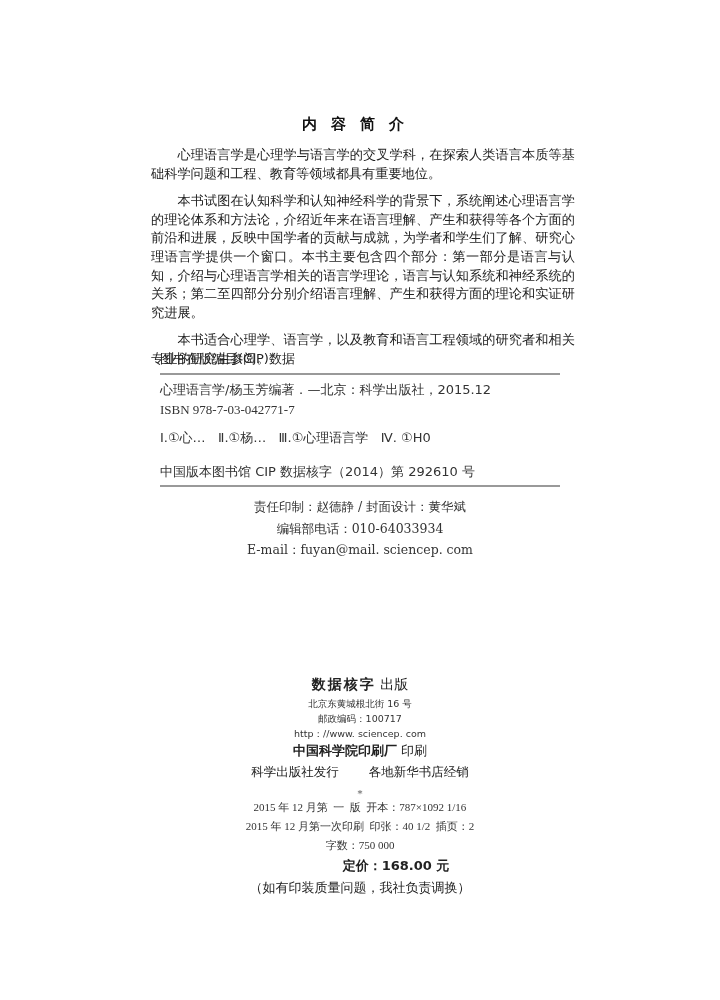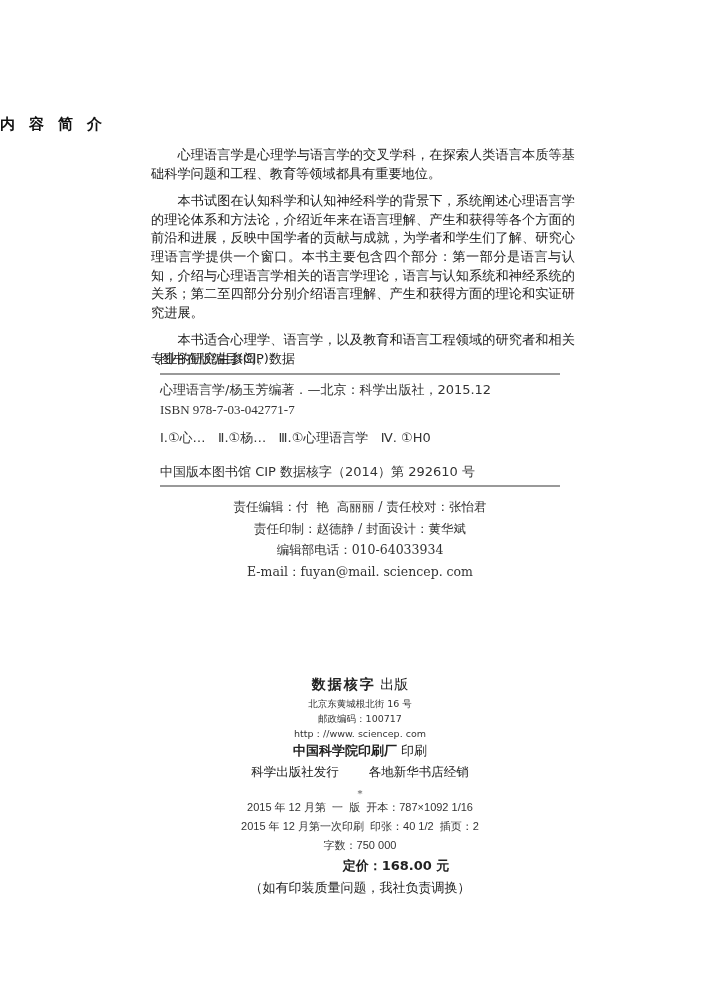--- a/index.html
+++ b/index.html
@@ -3,21 +3,21 @@
 <meta charset="utf-8">
 <style>
   html, body { margin: 0; padding: 0; }
   body {
     width: 720px; height: 1000px; background: #ffffff; position: relative;
     font-family: "DejaVu Serif", "Liberation Serif", serif; color: #222;
     overflow: hidden;
   }
   .abs { position: absolute; }
   .title {
-    left: 0; width: 720px; top: 115px; text-align: left;
+    left: 0; width: 720px; top: 115px; text-align: center;
     font-size: 15px; font-weight: bold; letter-spacing: 14px; color: #111;
     font-family: "DejaVu Sans", sans-serif;
   }
   .intro {
     left: 142px; width: 442px; top: 137px;
     font-size: 13.2px; line-height: 18.6px; color: #222;
     text-align: justify; font-family: "DejaVu Sans", sans-serif;
   }
   .intro p { margin: 9px; text-indent: 2em; }
   .cip-head {
@@ -30,21 +30,21 @@
   .credits { left: 0; width: 720px; text-align: center; font-size: 12.5px; color: #333; line-height: 21.5px; top: 496px; font-family: "DejaVu Serif", serif; }
   .credits div { white-space: pre; }
   .center { left: 0; width: 720px; text-align: center; white-space: pre; color: #222; }
   .publisher { top: 676px; font-size: 14px; font-weight: bold; font-family: "DejaVu Serif", serif; letter-spacing: 2px; }
   .publisher .suffix { font-weight: normal; letter-spacing: 0; font-family: "DejaVu Sans", sans-serif; }
   .small { font-size: 9.5px; color: #333; font-family: "DejaVu Sans", sans-serif; }
   .printer { top: 742px; font-size: 13px; font-weight: bold; font-family: "DejaVu Serif", serif; }
   .printer .suffix { font-weight: normal; font-family: "DejaVu Sans", sans-serif; }
   .dist { top: 764px; font-size: 12.5px; font-family: Liberation Mono, monospace; }
   .star { top: 788px; font-size: 10px; color: #555; }
-  .ed { font-size: 11px; font-family: Liberation Sans, sans-serif; color: #333; }
+  .ed { font-size: 11px; font-family: Liberation Serif, serif; color: #333; }
   .price { top: 857px; font-size: 13px; font-weight: bold; font-family: "DejaVu Sans", sans-serif; padding-left: 36px; }
   .note { top: 879px; font-size: 13px; font-family: "DejaVu Sans", sans-serif; }
 </style>
 </head>
 <body>
 
 <div class="abs title">内容简介</div>
 
 <div class="abs intro">
   <p>心理语言学是心理学与语言学的交叉学科，在探索人类语言本质等基础科学问题和工程、教育等领域都具有重要地位。</p>
@@ -54,21 +54,20 @@
 
 <div class="abs cip-head">图书在版编目(CIP)数据</div>
 <div class="abs rule" style="top:373px"></div>
 <div class="abs cip-line" style="top:381px">心理语言学/杨玉芳编著．—北京：科学出版社，2015.12</div>
 <div class="abs cip-line cip-isbn" style="top:402px">ISBN 978-7-03-042771-7</div>
 <div class="abs cip-line" style="top:429px">Ⅰ.①心…   Ⅱ.①杨…   Ⅲ.①心理语言学   Ⅳ. ①H0</div>
 <div class="abs cip-line" style="top:463px">中国版本图书馆 CIP 数据核字（2014）第 292610 号</div>
 <div class="abs rule" style="top:485px"></div>
 
 <div class="abs credits">
-  <div>责任编辑：付  艳  高丽丽 / 责任校对：张怡君</div>
   <div>责任印制：赵德静 / 封面设计：黄华斌</div>
   <div>编辑部电话：010-64033934</div>
   <div>E-mail：fuyan@mail. sciencep. com</div>
 </div>
 
 <div class="abs center publisher"><span>数据核字</span><span class="suffix"> 出版</span></div>
 <div class="abs center small" style="top:698px">北京东黄城根北街 16 号</div>
 <div class="abs center small" style="top:713px">邮政编码：100717</div>
 <div class="abs center small" style="top:728px">http：//www. sciencep. com</div>
 <div class="abs center printer"><span>中国科学院印刷厂</span><span class="suffix"> 印刷</span></div>

